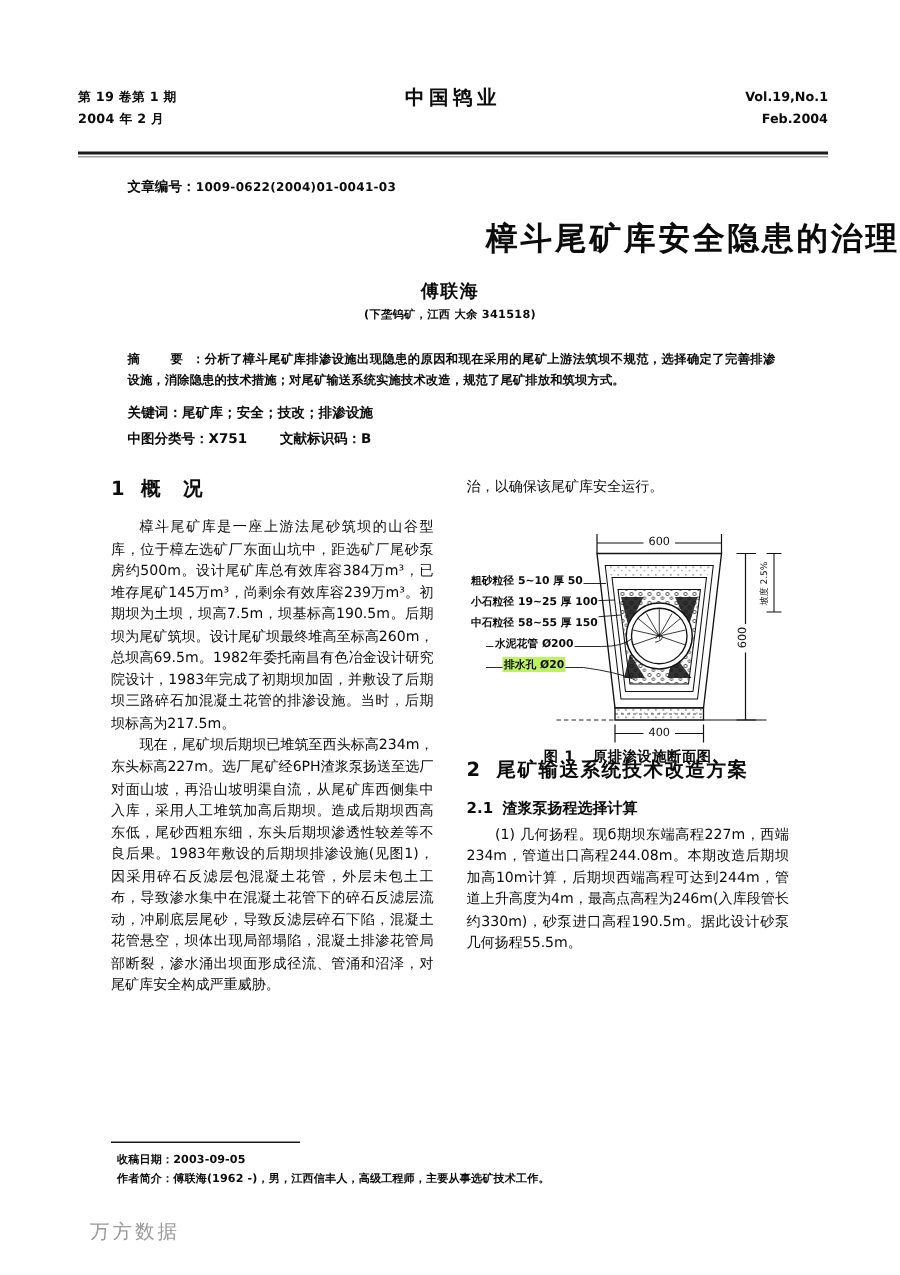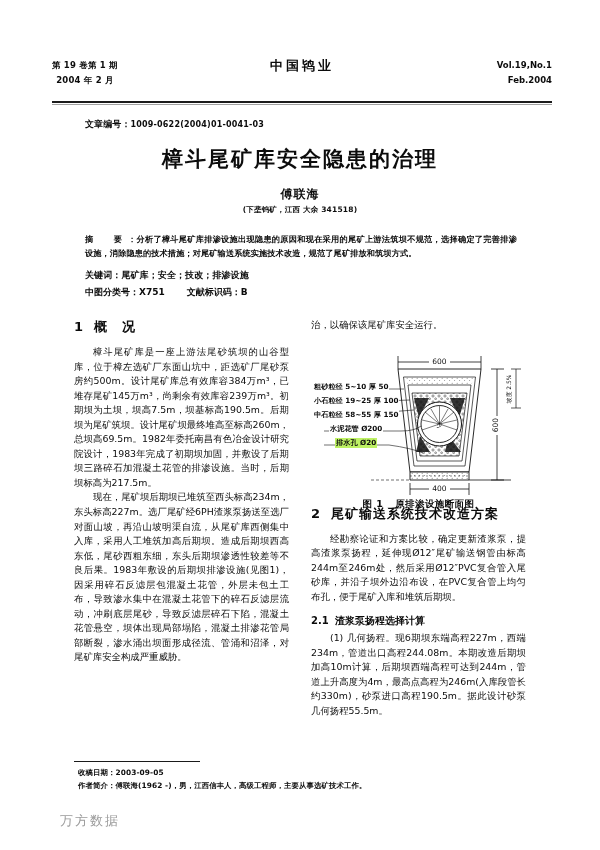--- a/index.html
+++ b/index.html
@@ -22,21 +22,21 @@
     position: absolute;
     left: 52px;
     top: 58px;
     width: 500px;
     height: 44px;
   }
   .mast-left {
     position: absolute;
     left: 0;
     top: 0;
-    text-align: center;
+    text-align: left;
     font-size: 8.5px;
     font-weight: bold;
     line-height: 15px;
     letter-spacing: 0.2px;
   }
   .mast-right {
     position: absolute;
     right: 0;
     top: 0;
     text-align: right;
@@ -94,21 +94,21 @@
     letter-spacing: 0.1px;
   }
   .artno .lbl { font-size: 9px; }
   .artno .num { font-weight: bold; font-size: 8px; letter-spacing: 0.2px;}
 
   
   .title {
     position: absolute;
     left: 0; right: 0;
     top: 145px;
-    text-align: center;
+    text-align: right;
     font-family: "DejaVu Sans", "Liberation Sans", sans-serif;
     font-size: 21px;
     font-weight: bold;
     letter-spacing: 2px;
   }
   .author {
     position: absolute;
     left: 0; right: 0;
     top: 186px;
     text-align: center;
@@ -283,21 +283,20 @@
     <p class="ind">樟斗尾矿库是一座上游法尾砂筑坝的山谷型库，位于樟左选矿厂东面山坑中，距选矿厂尾砂泵房约500m。设计尾矿库总有效库容384万m³，已堆存尾矿145万m³，尚剩余有效库容239万m³。初期坝为土坝，坝高7.5m，坝基标高190.5m。后期坝为尾矿筑坝。设计尾矿坝最终堆高至标高260m，总坝高69.5m。1982年委托南昌有色冶金设计研究院设计，1983年完成了初期坝加固，并敷设了后期坝三路碎石加混凝土花管的排渗设施。当时，后期坝标高为217.5m。</p>
     <p class="ind">现在，尾矿坝后期坝已堆筑至西头标高234m，东头标高227m。选厂尾矿经6PH渣浆泵扬送至选厂对面山坡，再沿山坡明渠自流，从尾矿库西侧集中入库，采用人工堆筑加高后期坝。造成后期坝西高东低，尾砂西粗东细，东头后期坝渗透性较差等不良后果。1983年敷设的后期坝排渗设施(见图1)，因采用碎石反滤层包混凝土花管，外层未包土工布，导致渗水集中在混凝土花管下的碎石反滤层流动，冲刷底层尾砂，导致反滤层碎石下陷，混凝土花管悬空，坝体出现局部塌陷，混凝土排渗花管局部断裂，渗水涌出坝面形成径流、管涌和沼泽，对尾矿库安全构成严重威胁。</p>
   </div>
 
   <div class="col col-right">
     <p>治，以确保该尾矿库安全运行。</p>
     <div style="height:172px"></div>
     <div class="h1">
       <span class="n">2</span><span>尾矿输送系统技术改造方案</span>
     </div>
-    <p class="ind">经勘察论证和方案比较，确定更新渣浆泵，提高渣浆泵扬程，延伸现Ø12″尾矿输送钢管由标高244m至246m处，然后采用Ø12″PVC复合管入尾砂库，并沿子坝外边沿布设，在PVC复合管上均匀布孔，便于尾矿入库和堆筑后期坝。</p>
     <div class="h2">
       <span class="n">2.1</span><span>渣浆泵扬程选择计算</span>
     </div>
     <p class="ind">(1) 几何扬程。现б期坝东端高程227m，西端234m，管道出口高程244.08m。本期改造后期坝加高10m计算，后期坝西端高程可达到244m，管道上升高度为4m，最高点高程为246m(入库段管长约330m)，砂泵进口高程190.5m。据此设计砂泵几何扬程55.5m。</p>
   </div>
 
   <div class="figure">
     <svg class="fig-svg" width="215" height="145" viewBox="0 0 215 145">
       <defs>
         <pattern id="hatch" width="4" height="4" patternUnits="userSpaceOnUse" patternTransform="rotate(45)">

